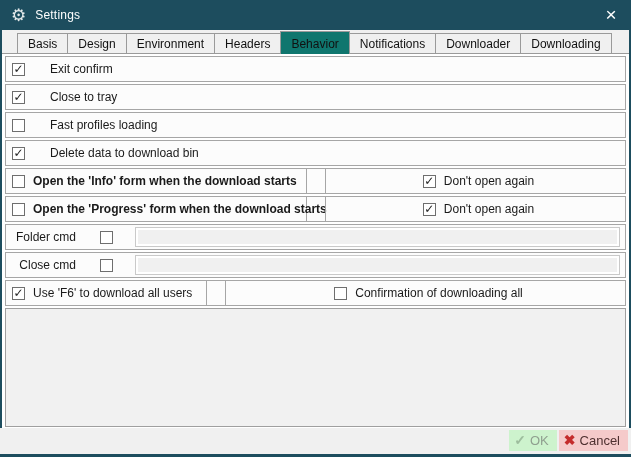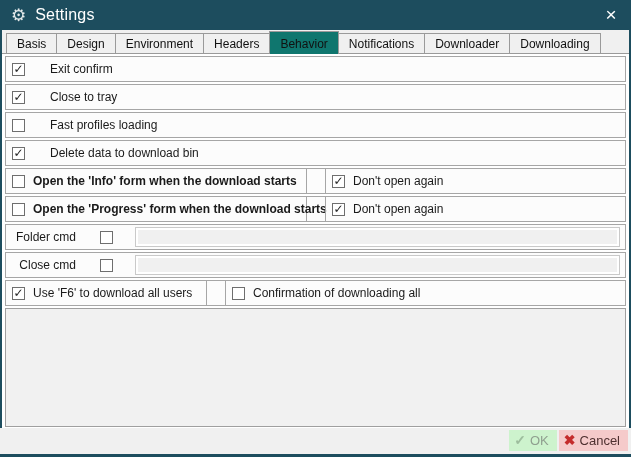--- a/index.html
+++ b/index.html
@@ -20,33 +20,33 @@
   }
   
   .titlebar {
     height: 30px; flex: none;
     background: #1d4d5e;
     margin: 0 -2px; padding: 0 0 0 11px;
     display: flex; align-items: center;
     color: #ffffff;
   }
   .gear { font-size: 17px; color: #e4e9ea; line-height: 1; margin-right: 9px; }
-  .title-text { font-size: 16px; letter-spacing: .2px; }
+  .title-text { font-size: 12px; letter-spacing: .2px; }
   .close-btn {
     margin-left: auto; width: 40px; height: 30px;
     display: flex; align-items: center; justify-content: center;
     color: #ffffff; font-size: 19px; font-weight: 300; cursor: default;
   }
   
   .tabbar {
     flex: none; height: 24px;
     background: #f0f0f0;
     display: flex; align-items: flex-end;
     border-bottom: 1px solid #9a9a9a;
-    padding-left: 4px;
+    padding-left: 15px;
   }
   .tab {
     height: 20px; padding: 3px 10px 2px;
     background: #f0f0f0;
     border: 1px solid #9a9a9a; border-bottom: none;
     margin-right: -1px;
     white-space: nowrap; color: #111111;
   }
   .tab.active {
     background: #0f766e;
@@ -67,21 +67,21 @@
     background: #fcfcfc;
     display: flex; align-items: center;
     padding-left: 6px;
     gap: 17px;
   }
   .row.split { padding-left: 0; }
   .cell {
     height: 100%; display: flex; align-items: center;
     padding-left: 6px;
   }
-  .cell + .cell { border-left: 1px solid #a6a6a6; }
+  .cell + .cell { border-left: 1px solid #a6a6a6; justify-content: center; }
   .cell.div-r { border-right: 1px solid #a6a6a6; margin-right: 1px; }
   .cell.w300 { width: 301px; font-weight: bold; }
   .cell.w200 { width: 201px; text-align: right; }
   .cell.w210 { width: 210px; }
   .cell.grow { flex: 1; }
   .cb {
     width: 13px; height: 13px; flex: none;
     border: 1px solid #6e6e6e; background: #ffffff;
     display: inline-flex; align-items: center; justify-content: center;
     margin-right: 8px;

